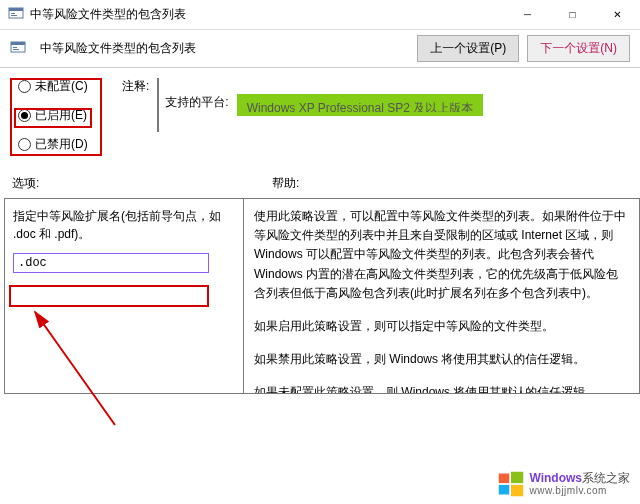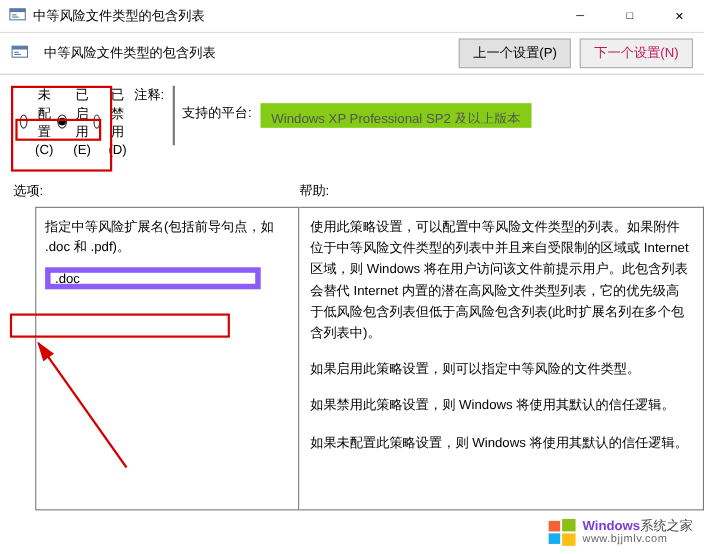--- a/index.html
+++ b/index.html
@@ -61,23 +61,23 @@
   }
 
   
   .config-area {
     padding: 10px 12px 0 18px;
     display: flex;
     gap: 18px;
   }
   .radio-col {
     display: flex;
-    gap: 0;
+    flex-direction: column;
+    gap: 12px;
     width: 86px;
-    text-align: center;
   }
   .radio-item {
     display: flex;
     align-items: center;
     gap: 4px;
   }
   .radio-circle {
     width: 13px; height: 13px;
     border: 1px solid #333;
     border-radius: 50%;
@@ -126,39 +126,38 @@
     margin-top: 22px;
     padding: 0 12px;
   }
   .labels-row .left { width: 240px; }
   .labels-row .right { flex: 1; padding-left: 20px; }
 
   
   .bottom-split {
     display: flex;
     margin-top: 6px;
-    height: 276px;
-    margin-left: 28px;
+    height: 196px;
   }
   .options-pane {
     width: 240px;
     border: 1px solid #7a7a7a;
     margin-left: 4px;
     padding: 8px;
     background: #fff;
     position: relative;
   }
   .options-pane .instr { line-height: 1.5; }
   .ext-input {
     margin-top: 10px;
     width: 196px;
-    border: 5px solid #8b5cf6;
+    border: 1px solid #8b5cf6;
     padding: 2px 4px;
     height: 20px;
-    font-family: Liberation Sans, sans-serif;
+    font-family: Liberation Mono, monospace;
     font-size: 12px;
   }
   .help-pane {
     flex: 1;
     border: 1px solid #7a7a7a;
     border-left: none;
     padding: 8px 10px;
     background: #fff;
     line-height: 1.6;
     overflow: hidden;
@@ -251,21 +250,21 @@
   <div class="left">选项:</div>
   <div class="right">帮助:</div>
 </div>
 
 <div class="bottom-split">
   <div class="options-pane">
     <div class="instr">指定中等风险扩展名(包括前导句点，如 .doc 和 .pdf)。</div>
     <input class="ext-input" type="text" value=".doc" style="">
   </div>
   <div class="help-pane">
-    <p>使用此策略设置，可以配置中等风险文件类型的列表。如果附件位于中等风险文件类型的列表中并且来自受限制的区域或 Internet 区域，则 Windows 将在用户访问该文件前提示用户。此包含列表会替代 Internet 内置的潜在高风险文件类型列表，它的优先级高于低风险包含列表但低于高风险包含列表(此时扩展名列在多个包含列表中)。</p>
+    <p>使用此策略设置，可以配置中等风险文件类型的列表。如果附件位于中等风险文件类型的列表中并且来自受限制的区域或 Internet 区域，则 Windows 可以配置中等风险文件类型的列表。此包含列表会替代 Windows 内置的潜在高风险文件类型列表，它的优先级高于低风险包含列表但低于高风险包含列表(此时扩展名列在多个包含列表中)。</p>
     <p>如果启用此策略设置，则可以指定中等风险的文件类型。</p>
     <p>如果禁用此策略设置，则 Windows 将使用其默认的信任逻辑。</p>
     <p>如果未配置此策略设置，则 Windows 将使用其默认的信任逻辑。</p>
   </div>
 </div>
 
 <div class="red-box" style="left:10px; top:78px; width:92px; height:78px;"></div>
 <div class="red-box" style="left:14px; top:108px; width:78px; height:20px;"></div>
 <div class="red-box" style="left:9px; top:285px; width:200px; height:22px;"></div>
 

